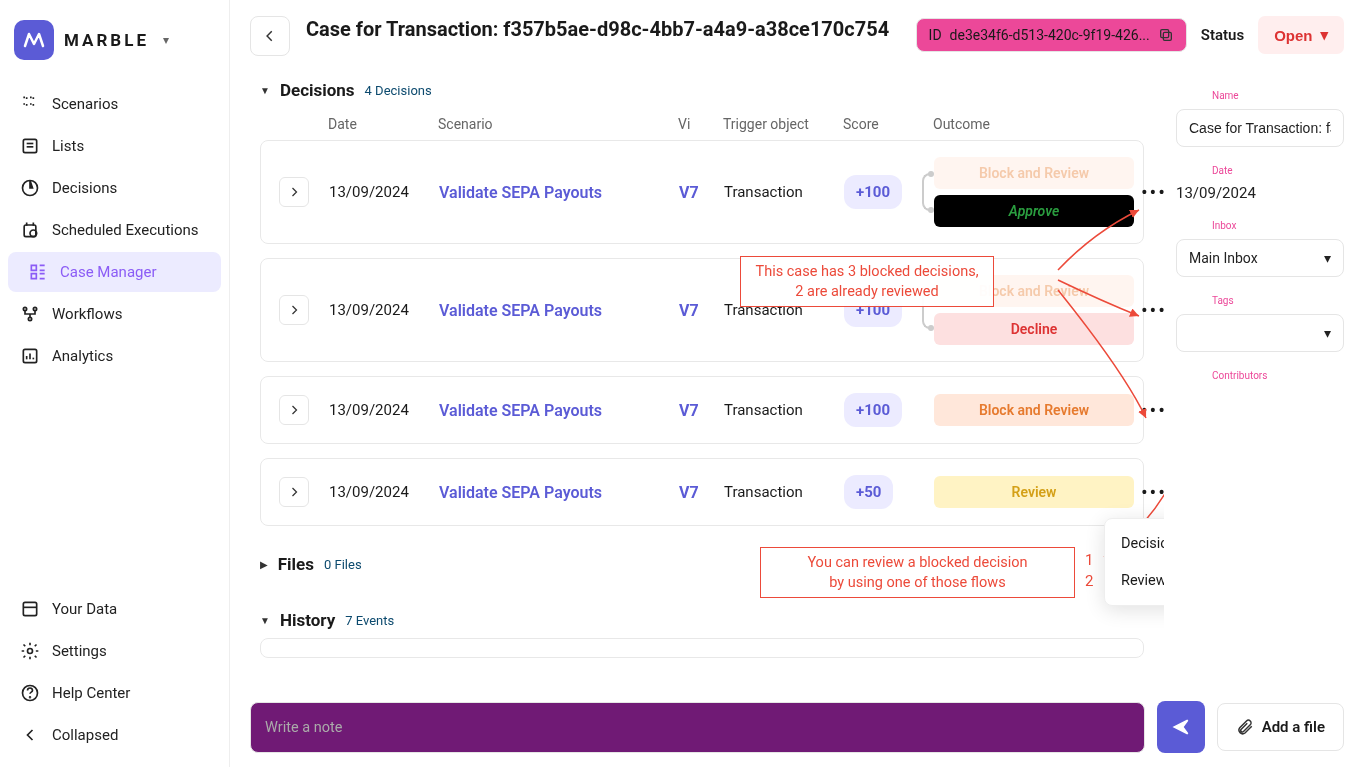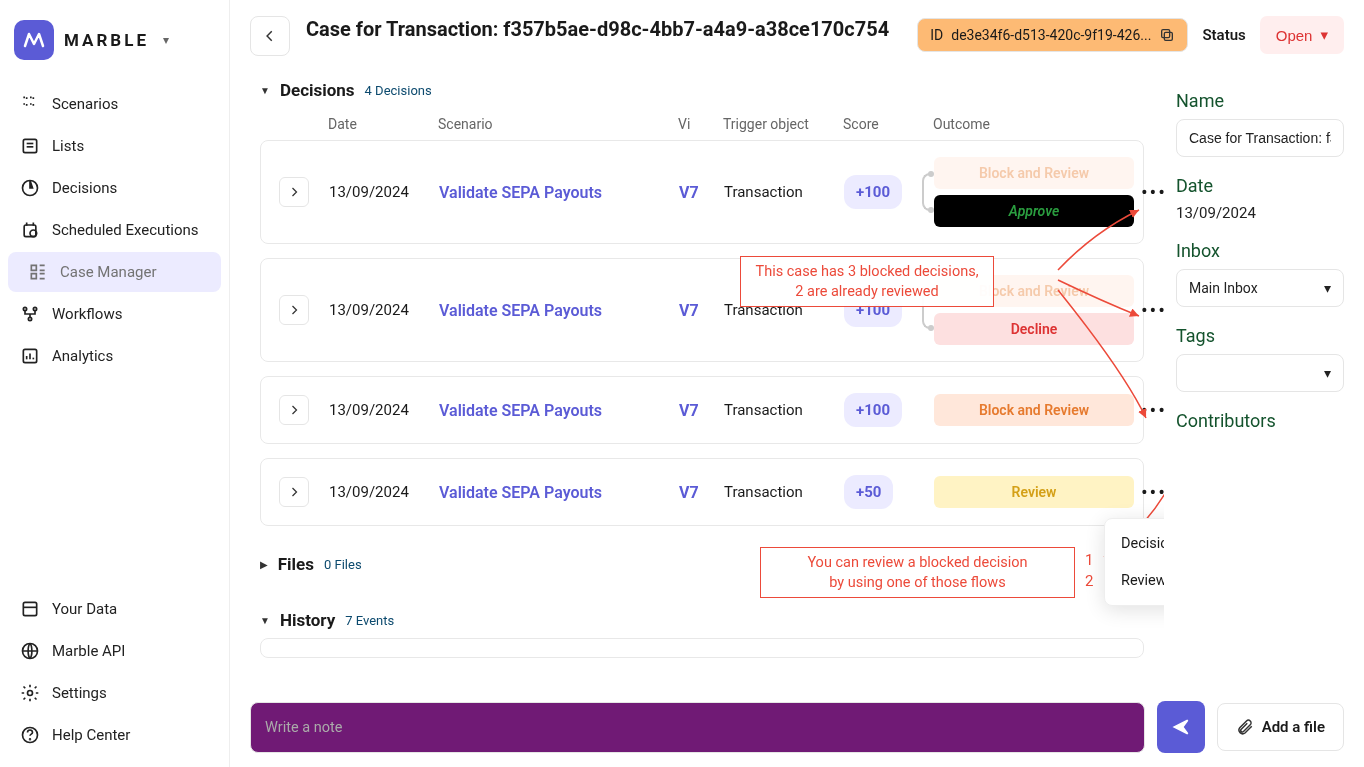--- a/index.html
+++ b/index.html
@@ -5,33 +5,33 @@
 * { box-sizing: border-box; margin: 0; padding: 0; }
 body { font-family: -apple-system, BlinkMacSystemFont, "Segoe UI", Roboto, sans-serif; background: #fff; color: #1a1a1a; width: 1364px; height: 767px; overflow: hidden; display: flex; }
 .sidebar { width: 230px; border-right: 1px solid #eee; display: flex; flex-direction: column; padding: 12px 8px; }
 .brand { display: flex; align-items: center; gap: 10px; padding: 8px 6px 24px; }
 .brand-logo { width: 40px; height: 40px; background: #5b5bd6; border-radius: 10px; display: flex; align-items: center; justify-content: center; }
 .brand-logo svg { width: 24px; height: 24px; }
 .brand-name { font-weight: 700; letter-spacing: 3px; font-size: 17px; }
 .brand-caret { color: #666; font-size: 12px; margin-left: 4px; }
 .nav { display: flex; flex-direction: column; gap: 2px; }
 .nav-item { display: flex; align-items: center; gap: 12px; padding: 10px 12px; border-radius: 8px; font-size: 15px; cursor: pointer; color: #222; }
-.nav-item.active { background: #ecebff; color: #737373; padding-left: 20px; }
+.nav-item.active { background: #ecebff; color: #8b5cf6; padding-left: 20px; }
 .nav-item svg { width: 20px; height: 20px; flex-shrink: 0; }
 .nav-spacer { flex: 1; }
 .nav-bottom { display: flex; flex-direction: column; gap: 2px; justify-content: flex-end; }
 .main { flex: 1; display: flex; flex-direction: column; min-width: 0; }
 .header { padding: 16px 20px; display: flex; align-items: flex-start; gap: 16px; }
 .back-btn { width: 40px; height: 40px; border: 1px solid #e5e5e5; border-radius: 8px; display: flex; align-items: center; justify-content: center; cursor: pointer; background: #fff; }
 .page-title { font-size: 20px; font-weight: 700; flex: 1; line-height: 1.3; }
 .header-right { display: flex; align-items: center; gap: 14px; }
-.id-box { border: 1px solid #e5e5e5; border-radius: 8px; padding: 8px 12px; display: flex; align-items: center; gap: 8px; max-width: 285px; background: #fdba74; }
+.id-box { border: 1px solid #e5e5e5; border-radius: 8px; padding: 8px 12px; display: flex; align-items: center; gap: 8px; max-width: 285px; background: #ec4899; }
 .id-box span { font-size: 14px; white-space: nowrap; overflow: hidden; text-overflow: ellipsis; }
 .status-label { font-size: 15px; font-weight: 600; }
-.open-btn { background: #fee; color: #d33; border: none; padding: 10px 16px; border-radius: 7px; display: flex; align-items: center; gap: 8px; font-size: 15px; font-weight: 400; cursor: pointer; }
+.open-btn { background: #fee; color: #d33; border: none; padding: 10px 16px; border-radius: 7px; display: flex; align-items: center; gap: 8px; font-size: 15px; font-weight: 700; cursor: pointer; }
 .content-row { display: flex; flex: 1; min-height: 0; }
 .content { flex: 1; overflow-y: auto; padding: 0 20px 0 30px; position: relative; }
 .section { margin-bottom: 20px; }
 .section-head { display: flex; align-items: center; gap: 10px; padding: 8px 0; }
 .sect-caret { font-size: 10px; color: #333; }
 .sect-title { font-size: 17px; font-weight: 700; }
 .sect-count { font-size: 13px; color: #0c4a6e; }
 .table-head { display: grid; grid-template-columns: 50px 110px 240px 45px 120px 90px 200px 40px; gap: 0; padding: 8px 18px; font-size: 14px; color: #666; }
 .decision-row { border: 1px solid #e8e8e8; border-radius: 8px; margin-bottom: 14px; padding: 16px 18px; display: grid; grid-template-columns: 50px 110px 240px 45px 120px 90px 200px 40px; align-items: center; gap: 0; }
 .row-expand { width: 30px; height: 30px; border: 1px solid #e5e5e5; border-radius: 6px; display: flex; align-items: center; justify-content: center; cursor: pointer; }
@@ -50,21 +50,21 @@
 .flow-line { position: absolute; left: -14px; top: 10px; bottom: 10px; width: 14px; }
 .flow-line::before { content: ""; position: absolute; left: 2px; top: 6px; bottom: 6px; width: 8px; border: 2px solid #ccc; border-right: none; border-radius: 8px 0 0 8px; }
 .flow-dot { position: absolute; width: 6px; height: 6px; background: #ccc; border-radius: 50%; left: 8px; }
 .more-btn { cursor: pointer; font-size: 20px; letter-spacing: 2px; text-align: center; }
 .annotation-box { position: absolute; border: 1px solid #ec4a3a; padding: 5px 10px; font-size: 14.5px; color: #ec4a3a; background: rgba(255,255,255,0.95); text-align: center; line-height: 1.35; }
 .annotation-arrow { position: absolute; pointer-events: none; }
 .context-menu { position: absolute; right: -100px; top: 446px; background: #fff; border: 1px solid #eee; border-radius: 8px; box-shadow: 0 4px 20px rgba(0,0,0,0.12); padding: 6px 0; width: 160px; z-index: 10; }
 .context-item { padding: 10px 16px; font-size: 14.5px; cursor: pointer; }
 .details { width: 200px; padding: 18px 20px 18px 12px; overflow-y: auto; color: #888; }
 .details-group { margin-bottom: 18px; }
-.details-label { font-size: 18px; color: #14532d; margin-bottom: 8px; }
+.details-label { font-size: 10px; color: #ec4899; margin-bottom: 8px; margin-left: 36px; }
 .details-input { width: 100%; border: 1px solid #e5e5e5; border-radius: 8px; padding: 10px 12px; font-size: 14px; color: #222; background: #fff; }
 .details-value { font-size: 15px; color: #222; }
 .details-select { display: flex; justify-content: space-between; align-items: center; text-align: right; }
 .footer-bar { position: absolute; bottom: 0; left: 230px; right: 0; background: #fff; padding: 14px 20px; display: flex; gap: 12px; align-items: center; border-top: 1px solid transparent; }
 .note-input { flex: 1; border: 1px solid #e5e5e5; border-radius: 8px; padding: 16px 14px; font-size: 14.5px; color: #aaa; background: #701a75; }
 .send-btn { width: 48px; height: 52px; background: #5b5bd6; border-radius: 8px; display: flex; align-items: center; justify-content: center; cursor: pointer; }
 .send-btn svg { width: 20px; height: 20px; }
 .add-file-btn { border: 1px solid #e5e5e5; border-radius: 8px; padding: 14px 18px; display: flex; align-items: center; gap: 8px; font-size: 15px; font-weight: 600; cursor: pointer; background: #fff; }
 .num-label { position: absolute; font-size: 15px; color: #ec4a3a; }
 </style>
@@ -141,39 +141,38 @@
   <div class="nav-bottom">
     <div class="nav-item">
         <svg viewBox="0 0 24 24" fill="none" stroke="currentColor" stroke-width="2">
           <rect x="4" y="4" width="16" height="16" rx="2"></rect>
           <line x1="4" y1="10" x2="20" y2="10"></line>
         </svg>
         <span>Your Data</span>
       </div>
     <div class="nav-item">
         <svg viewBox="0 0 24 24" fill="none" stroke="currentColor" stroke-width="2">
-          <circle cx="12" cy="12" r="9"></circle>
-          <path d="M3 12h18M12 3c3 3 3 15 0 18M12 3c-3 3-3 15 0 18"></path>
-        </svg>
-        <span>Marble API</span>
-      </div>
-    <div class="nav-item">
-        <svg viewBox="0 0 24 24" fill="none" stroke="currentColor" stroke-width="2">
           <circle cx="12" cy="12" r="3"></circle>
           <path d="M12 2v3M12 19v3M4.2 4.2l2.1 2.1M17.7 17.7l2.1 2.1M2 12h3M19 12h3M4.2 19.8l2.1-2.1M17.7 6.3l2.1-2.1"></path>
         </svg>
         <span>Settings</span>
       </div>
     <div class="nav-item">
         <svg viewBox="0 0 24 24" fill="none" stroke="currentColor" stroke-width="2">
           <circle cx="12" cy="12" r="9"></circle>
           <path d="M9 9a3 3 0 116 0c0 2-3 2-3 4"></path>
           <circle cx="12" cy="17" r="0.5" fill="currentColor"></circle>
         </svg>
         <span>Help Center</span>
+      </div>
+    <div class="nav-item">
+        <svg viewBox="0 0 24 24" fill="none" stroke="currentColor" stroke-width="2">
+          <polyline points="15 6 9 12 15 18"></polyline>
+        </svg>
+        <span>Collapsed</span>
       </div>
   </div>
 </div>
 
 <div class="main">
   <div class="header">
     <div class="back-btn">
         <svg width="14" height="14" viewBox="0 0 24 24" fill="none" stroke="#333" stroke-width="2.5">
           <polyline points="15 4 7 12 15 20"></polyline>
         </svg>

